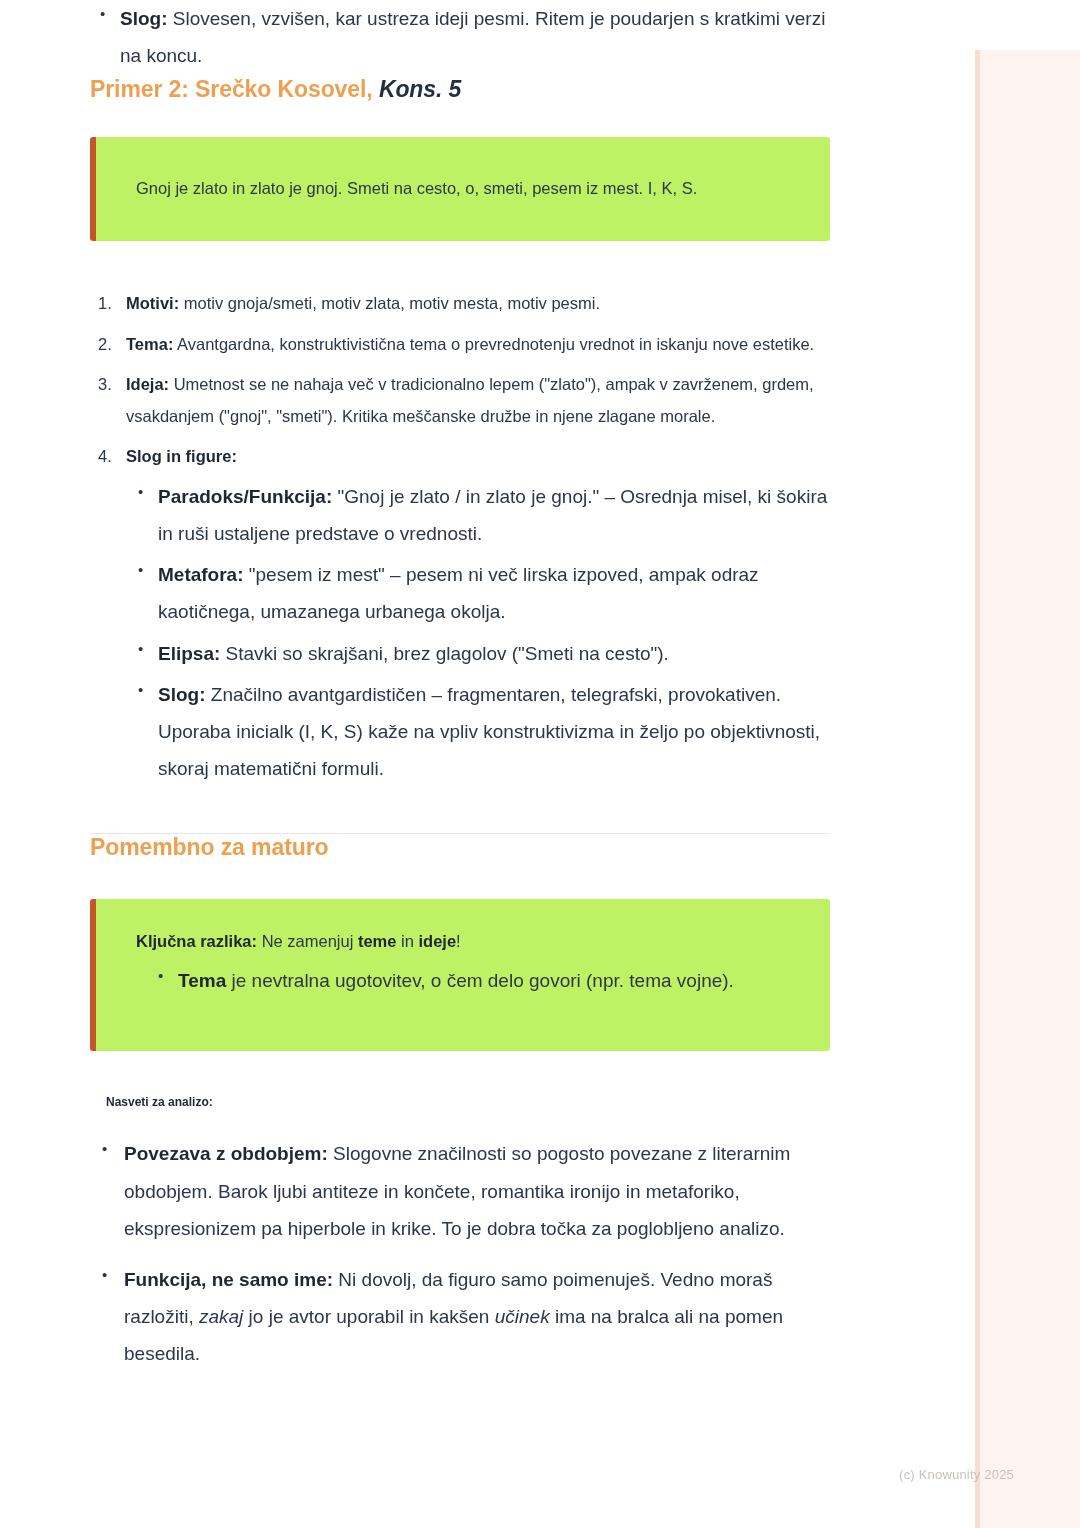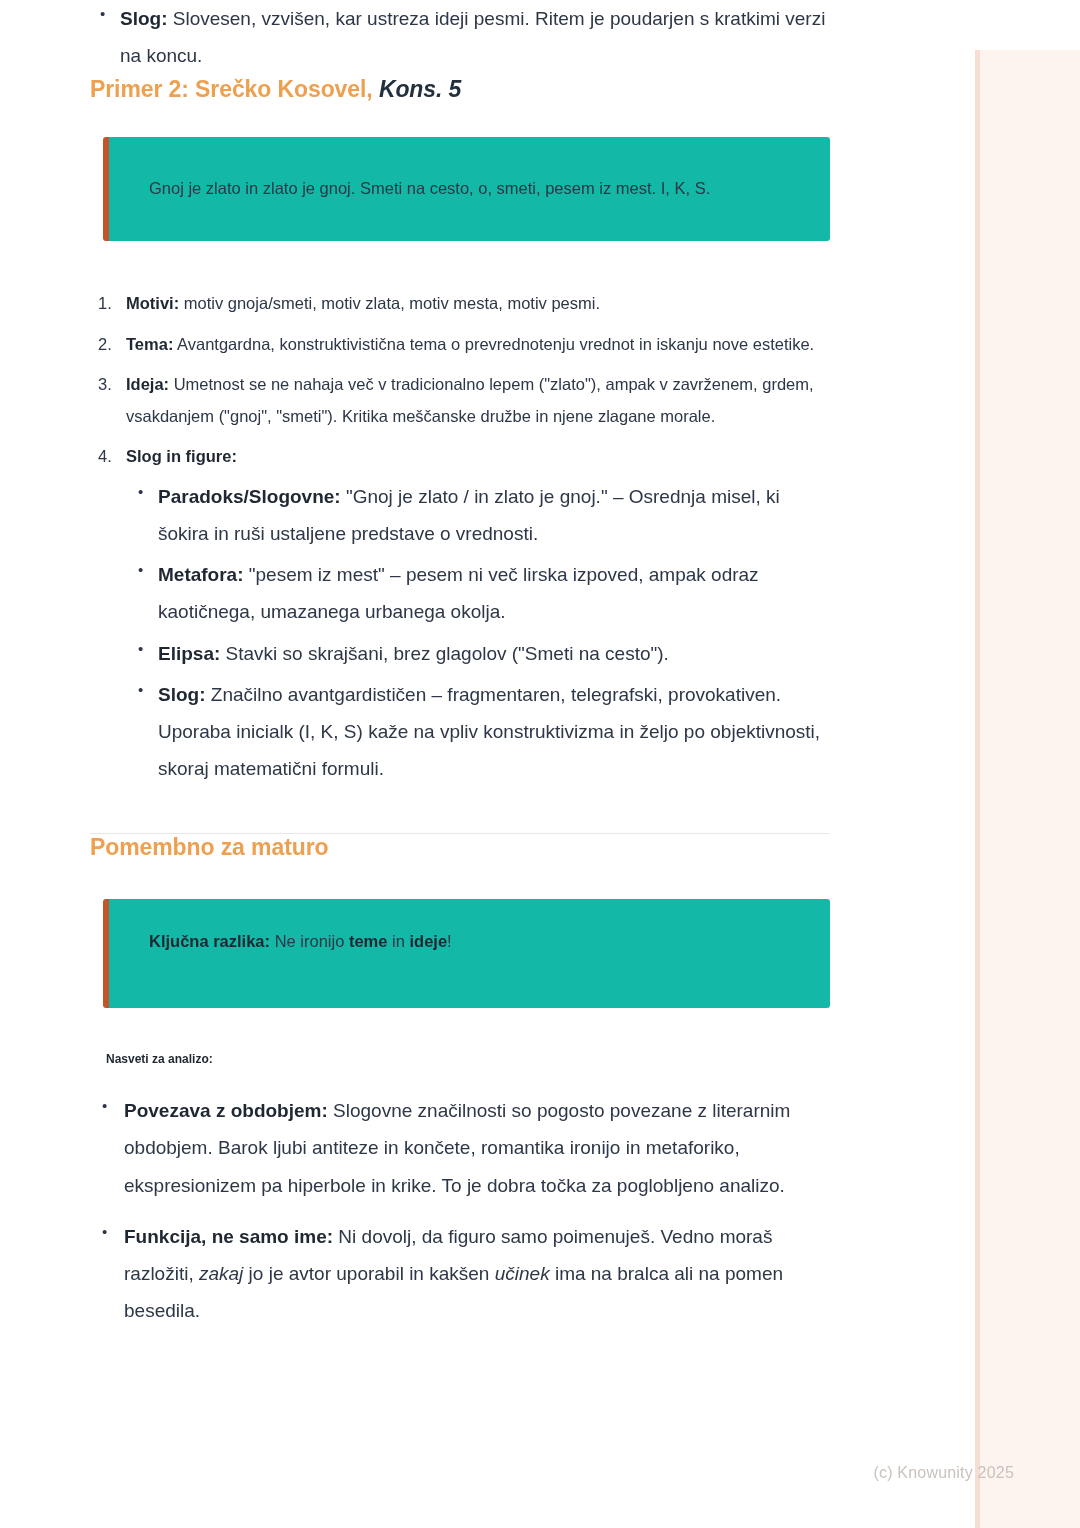--- a/index.html
+++ b/index.html
@@ -94,25 +94,24 @@
     font-weight: 700;
   }
   .heading-primer { margin-top: 56px; }
   .heading-maturo {
     font-size: 25px;
     margin-top: 32px;
   }
 
   
   .callout {
-    background: #14b8a6;
+    background: #bef264;
     border-left: 6px solid #c4552a;
     border-radius: 3px;
     box-sizing: border-box;
-    margin-left: 13px;
   }
   .callout-quote {
     margin-top: 34px;
     padding: 38px 28px 40px 40px;
     font-size: 16.5px;
     line-height: 1.6;
     color: #2d3748;
   }
   .callout-key {
     margin-top: 38px;
@@ -179,21 +178,21 @@
     padding-left: 34px;
     margin-bottom: 14px;
   }
   ul.tips > li::before { left: 12px; }
 
   
   .watermark {
     position: absolute;
     right: 66px;
     bottom: 46px;
-    font-size: 16px;
+    font-size: 13px;
     color: #c9c2bd;
     letter-spacing: 0.2px;
     white-space: nowrap;
   }
 </style>
 </head>
 <body>
 
 <div class="page-band"></div>
 <div class="page-band-edge"></div>
@@ -222,44 +221,47 @@
     <li>
       <span class="b">Tema:</span><span> Avantgardna, konstruktivistična tema o prevrednotenju vrednot in iskanju nove estetike.</span>
     </li>
     <li>
       <span class="b">Ideja:</span><span> Umetnost se ne nahaja več v tradicionalno lepem ("zlato"), ampak v zavrženem, grdem, vsakdanjem ("gnoj", "smeti"). Kritika meščanske družbe in njene zlagane morale.</span>
     </li>
     <li>
       <span class="b">Slog in figure:</span><span></span>
       <ul class="bul">
         <li>
-          <span class="b">Paradoks/Slogovne:</span><span> "Gnoj je zlato / in zlato je gnoj." – Osrednja misel, ki šokira in ruši ustaljene predstave o vrednosti.</span>
+          <span class="b">Paradoks/Funkcija:</span><span> "Gnoj je zlato / in zlato je gnoj." – Osrednja misel, ki šokira in ruši ustaljene predstave o vrednosti.</span>
         </li>
         <li>
           <span class="b">Metafora:</span><span> "pesem iz mest" – pesem ni več lirska izpoved, ampak odraz kaotičnega, umazanega urbanega okolja.</span>
         </li>
         <li>
           <span class="b">Elipsa:</span><span> Stavki so skrajšani, brez glagolov ("Smeti na cesto").</span>
         </li>
         <li>
           <span class="b">Slog:</span><span> Značilno avantgardističen – fragmentaren, telegrafski, provokativen. Uporaba inicialk (I, K, S) kaže na vpliv konstruktivizma in željo po objektivnosti, skoraj matematični formuli.</span>
         </li>
       </ul>
     </li>
   </ol>
 
   <hr class="rule">
 
   <h2 class="section-title heading-maturo">Pomembno za maturo</h2>
 
   <div class="callout callout-key">
     <p class="lead para">
-      <span class="b">Ključna razlika:</span><span> Ne ironijo </span><span class="b">teme</span><span> in </span><span class="b">ideje</span><span>!</span>
+      <span class="b">Ključna razlika:</span><span> Ne zamenjuj </span><span class="b">teme</span><span> in </span><span class="b">ideje</span><span>!</span>
     </p>
     <ul class="bul">
+      <li>
+        <span class="b">Tema</span><span> je nevtralna ugotovitev, o čem delo govori (npr. tema vojne).</span>
+      </li>
     </ul>
   </div>
 
   <p class="tips-title">Nasveti za analizo:</p>
 
   <ul class="bul tips">
     <li>
       <span class="b">Povezava z obdobjem:</span><span> Slogovne značilnosti so pogosto povezane z literarnim obdobjem. Barok ljubi antiteze in končete, romantika ironijo in metaforiko, ekspresionizem pa hiperbole in krike. To je dobra točka za poglobljeno analizo.</span><span class="i"></span><span></span><span class="i"></span><span></span>
     </li>
     <li>

